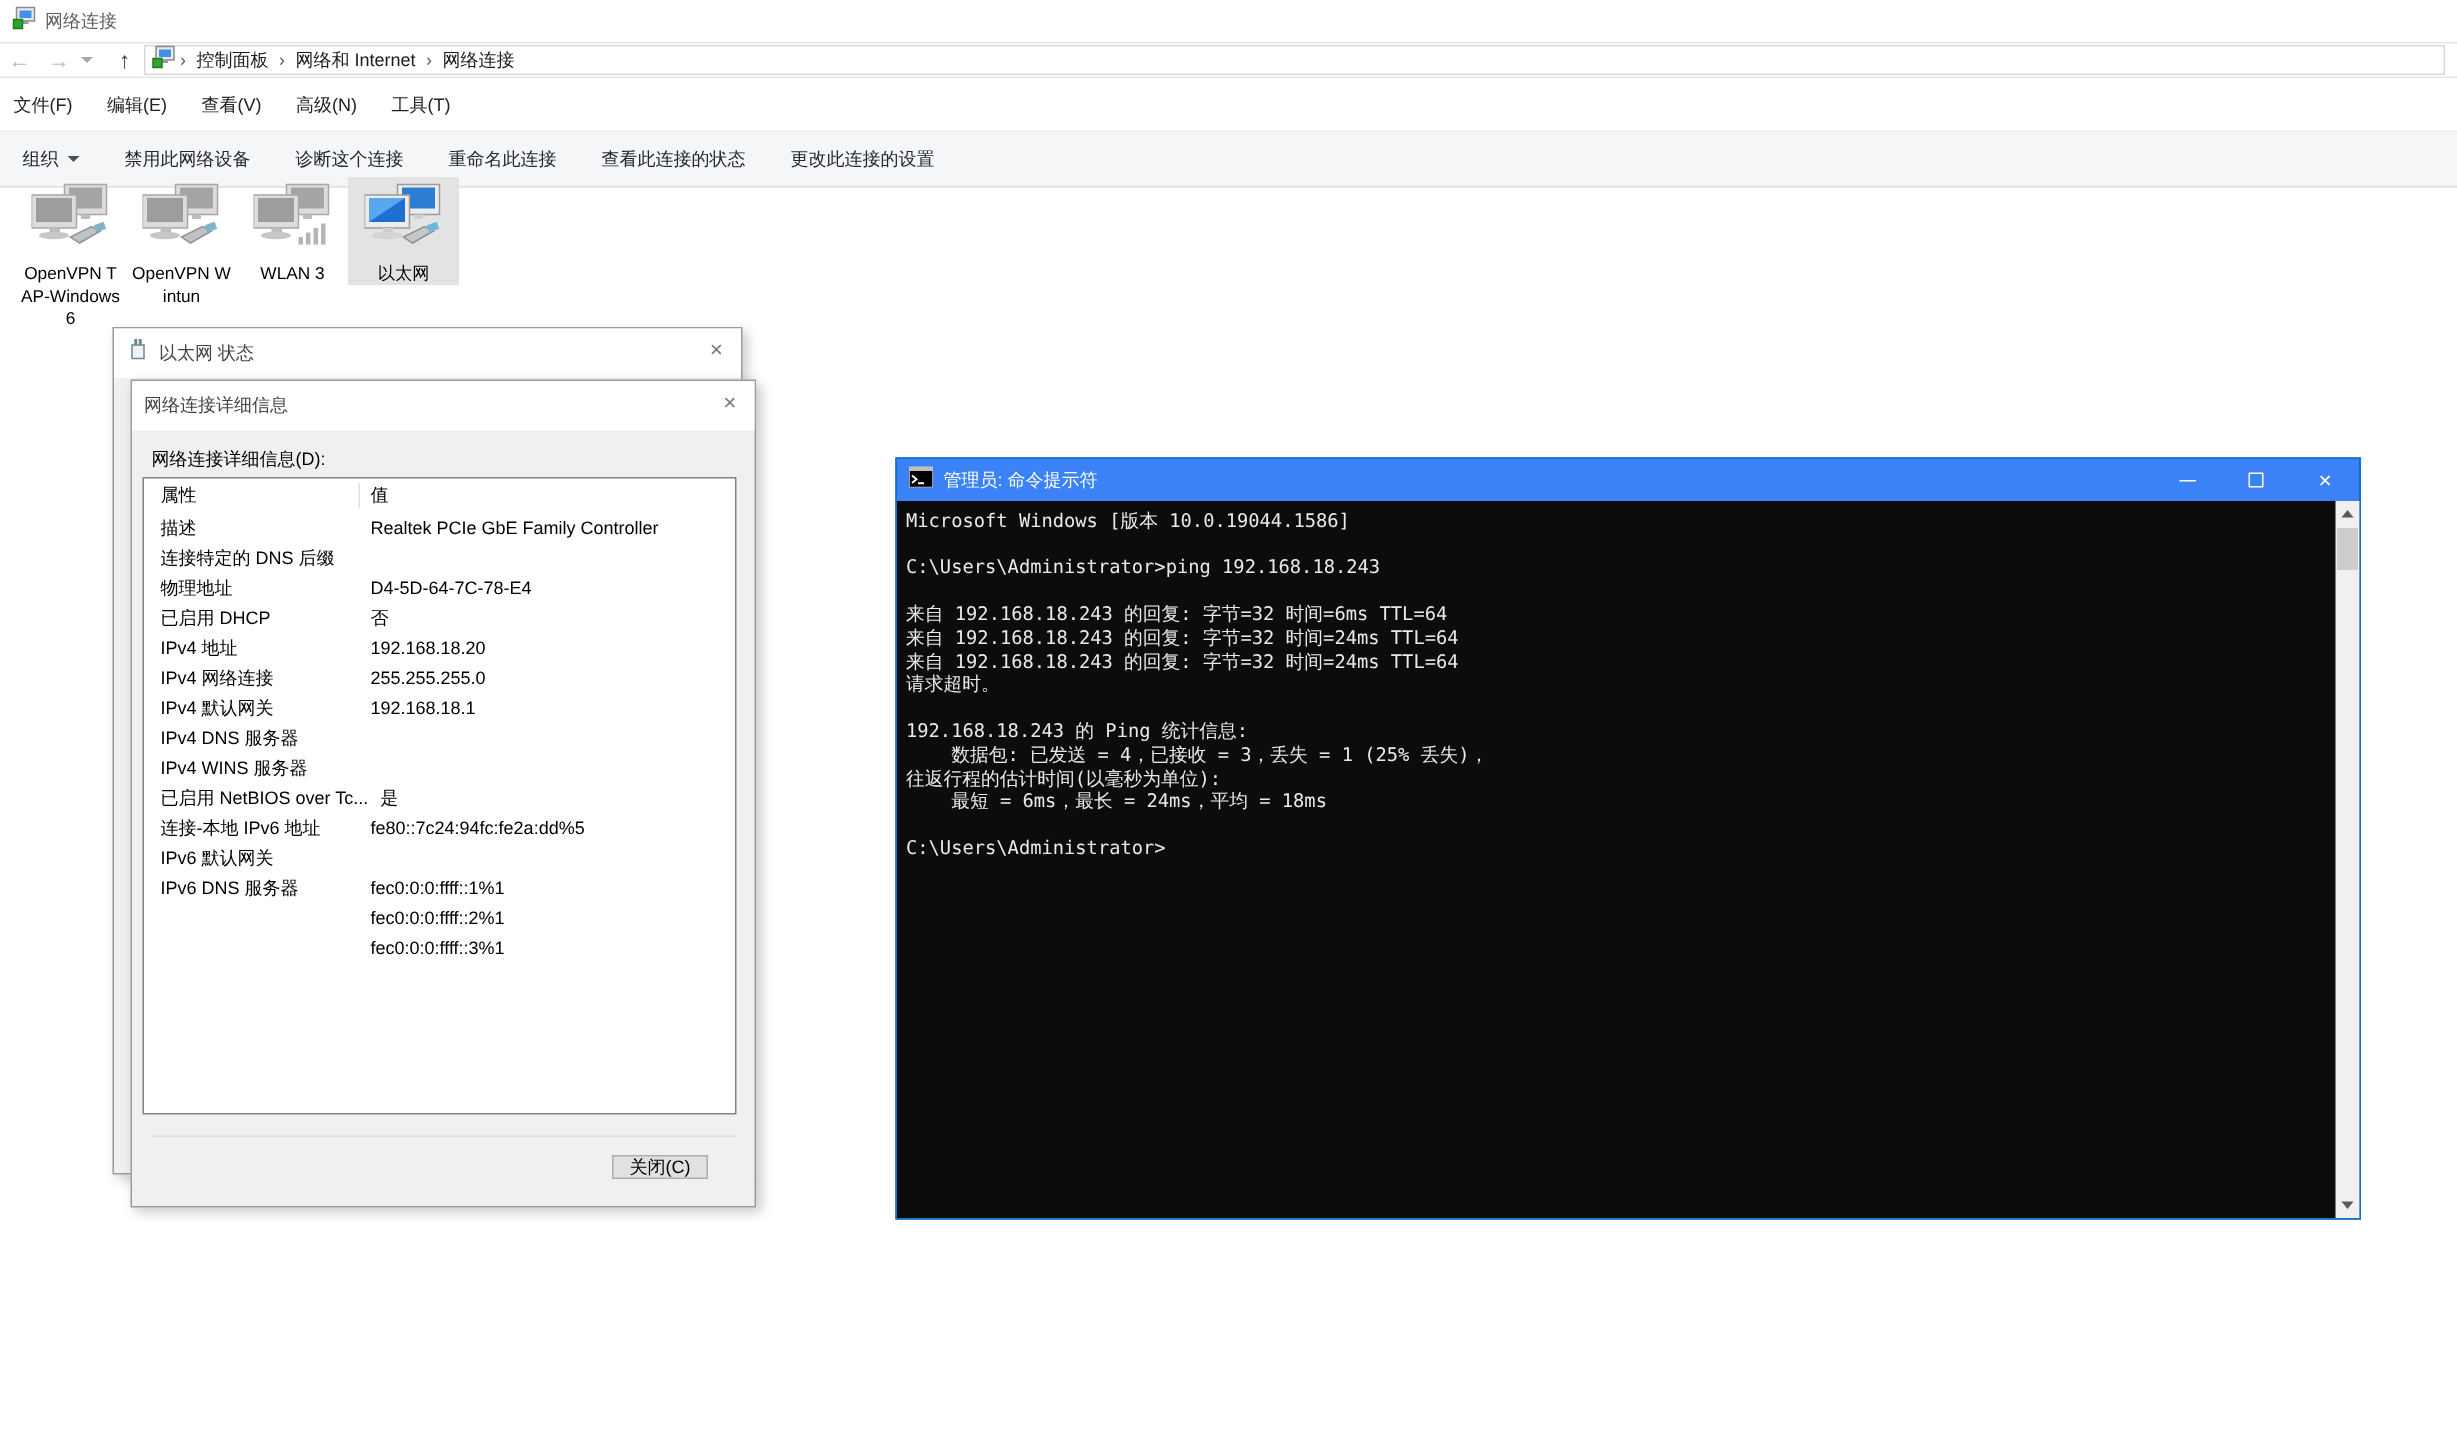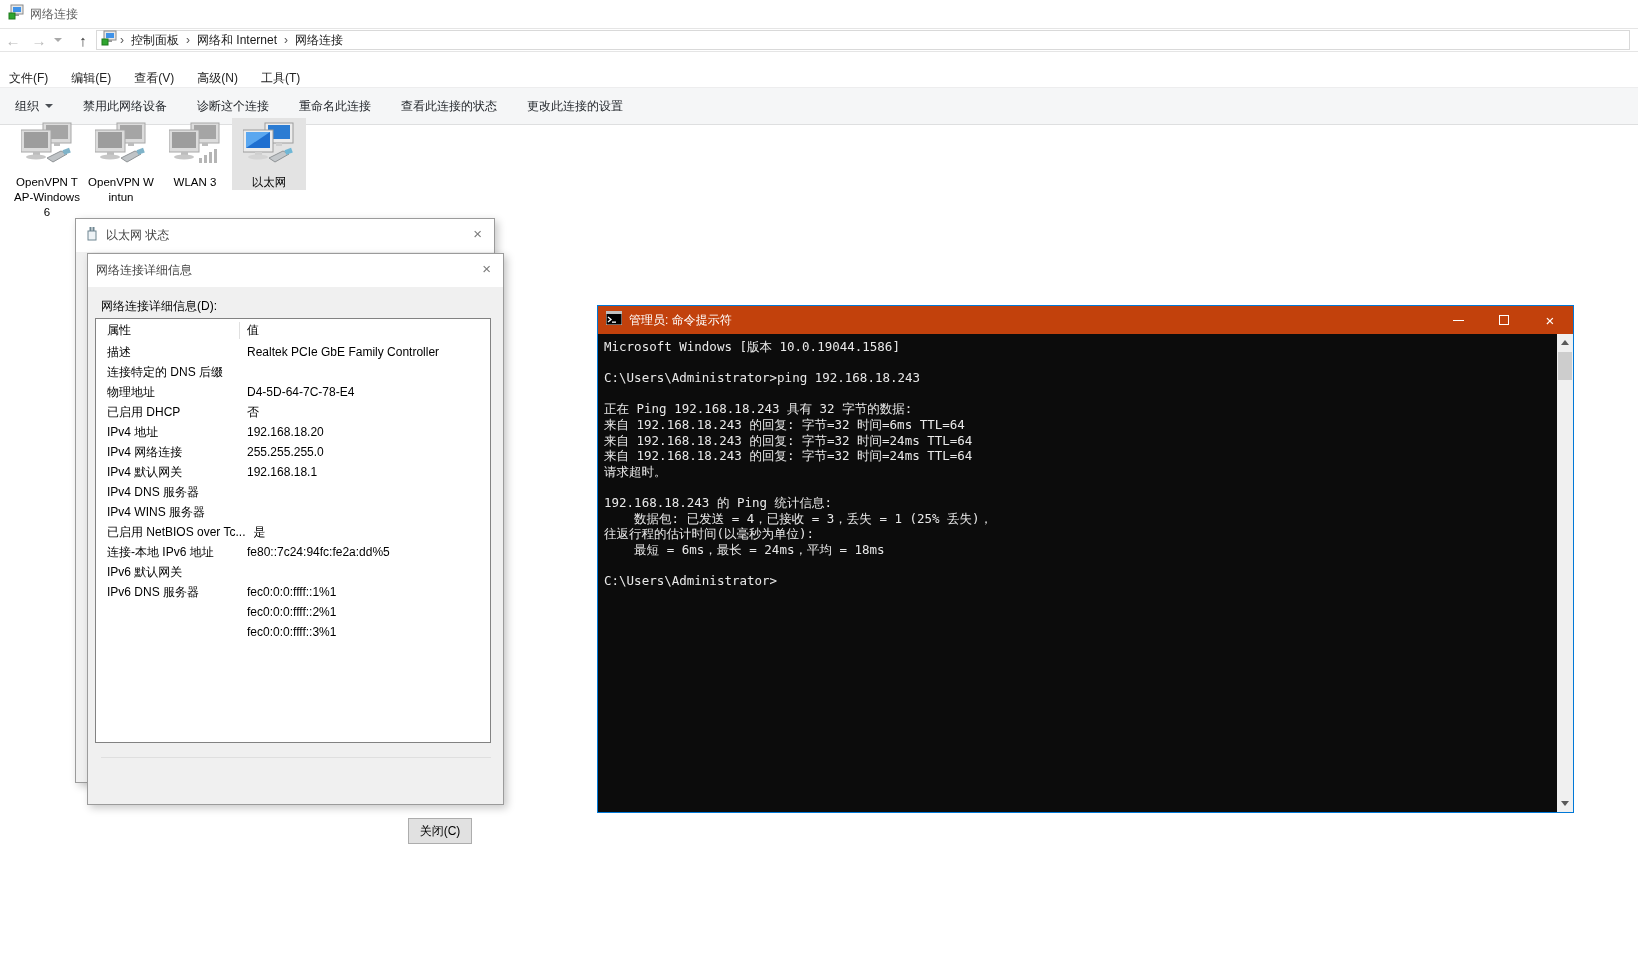--- a/index.html
+++ b/index.html
@@ -13,21 +13,21 @@
   
   .exp-titlebar { position:absolute; left:0; top:0; width:100%; height:28px; background:#fff; display:flex; align-items:center; }
   .exp-title { font-size:12px; color:#5f5f5f; margin-left:6px; }
   .exp-navbar { position:absolute; left:0; top:28px; width:100%; height:24px; background:#fff; border-top:1px solid #e5e5e5; border-bottom:1px solid #e5e5e5; display:flex; align-items:center; }
   .nav-arrow { font-size:15px; color:#b9b9b9; width:26px; text-align:center; }
   .nav-arrow.enabled { color:#3b3b3b; }
   .nav-caret { width:0; height:0; border-left:4px solid transparent; border-right:4px solid transparent; border-top:4px solid #a9a9a9; margin:0 8px 0 2px; }
   .addressbar { height:20px; border:1px solid #d9d9d9; background:#fff; display:flex; align-items:center; flex:1; margin-right:8px; padding-left:4px; }
   .crumb { font-size:12px; color:#1a1a1a; padding:0 4px; }
   .crumb-sep { font-size:12px; color:#555; padding:0 3px; }
-  .exp-menubar { position:absolute; left:0; top:53px; width:100%; height:34px; background:#fff; display:flex; align-items:flex-end; }
+  .exp-menubar { position:absolute; left:0; top:53px; width:100%; height:34px; background:#fff; display:flex; align-items:center; }
   .menu-item { font-size:12px; color:#222; padding:0 14px 0 9px; }
   .exp-toolbar { position:absolute; left:0; top:87px; width:100%; height:38px; background:#f5f6f7; border-top:1px solid #ededee; border-bottom:1px solid #dedfe0; display:flex; align-items:center; }
   .tool-item { font-size:12px; color:#23272c; padding:0 15px; display:flex; align-items:center; }
   .tool-caret { width:0; height:0; border-left:4px solid transparent; border-right:4px solid transparent; border-top:4px solid #4b4f55; margin-left:6px; }
   
   .adapters { position:absolute; left:10px; top:118px; display:flex; align-items:flex-start; }
   .adapter { width:74px; display:flex; flex-direction:column; align-items:center; padding-top:4px; }
   .adapter.selected { background:#e3e3e3; height:72px; }
   .adapter-label { font-size:11.5px; color:#000; text-align:center; line-height:15px; width:66px; word-break:break-all; margin-top:3px; }
   
@@ -37,24 +37,24 @@
   .dlg-close { position:absolute; right:12px; top:7px; font-size:15px; color:#7b7b7b; line-height:15px; }
   
   .details-label { position:absolute; left:13px; top:44px; font-size:12px; color:#000; }
   .details-box { position:absolute; left:7px; top:64px; width:396px; height:425px; background:#fff; border:1px solid #828282; overflow:hidden; }
   .drow { display:flex; height:20px; align-items:center; }
   .drow.header { height:23px; }
   .dprop { flex:0 0 143px; padding-left:11px; font-size:12px; color:#000; white-space:nowrap; }
   .dval { flex:1; font-size:12px; color:#000; white-space:nowrap; border-left:1px solid transparent; padding-left:7px; }
   .drow.header .dval { border-left:1px solid #e0e0e0; }
   .dlg-sep { position:absolute; left:13px; width:390px; height:1px; background:#dfdfdf; }
-  .btn { position:absolute; width:64px; height:26px; background:#e1e1e1; border:1px solid #adadad; font-size:12px; color:#000; display:flex; align-items:center; justify-content:center;margin-top:48px; }
+  .btn { position:absolute; width:64px; height:16px; background:#e1e1e1; border:1px solid #adadad; font-size:12px; color:#000; display:flex; align-items:center; justify-content:center; }
   
   .terminal { position:absolute; left:597px; top:305px; width:977px; height:508px; border:1px solid #0078d7; background:#0c0c0c; }
-  .term-titlebar { height:28px; background:#c2410c; display:flex; align-items:center; }
+  .term-titlebar { height:28px; background:#3b82f6; display:flex; align-items:center; }
   .term-title { font-size:12px; color:#fff; margin-left:7px; }
   .term-buttons { margin-left:auto; display:flex; height:100%; }
   .term-btn { width:46px; height:100%; display:flex; align-items:center; justify-content:center; }
   .glyph-min { width:11px; height:1px; background:#fff; }
   .glyph-max { width:10px; height:10px; border:1px solid #fff; }
   .glyph-close { color:#fff; font-size:15px; line-height:15px; }
   .term-body { position:absolute; left:0; top:28px; right:16px; bottom:0; padding:5px 0 0 6px; overflow:hidden; }
   .tline { font-family:"DejaVu Sans Mono","Liberation Mono",monospace; font-size:12.5px; line-height:15.6px; height:15.6px; color:#e9e9e9; white-space:pre; }
   .term-scrollbar { position:absolute; top:28px; right:0; bottom:0; width:16px; background:#f0f0f0; }
   .sb-arrow-up, .sb-arrow-down { position:absolute; left:4px; width:0; height:0; border-left:4px solid transparent; border-right:4px solid transparent; }
@@ -310,21 +310,20 @@
           <span class="glyph-close">×</span>
         </div>
     </div>
   </div>
 
   <div class="term-body">
     <div class="tline">Microsoft Windows [版本 10.0.19044.1586]</div>
     <div class="tline"></div>
     <div class="tline">C:\Users\Administrator&gt;ping 192.168.18.243</div>
     <div class="tline"></div>
-    <div class="tline">正在 Ping 192.168.18.243 具有 32 字节的数据:</div>
     <div class="tline">来自 192.168.18.243 的回复: 字节=32 时间=6ms TTL=64</div>
     <div class="tline">来自 192.168.18.243 的回复: 字节=32 时间=24ms TTL=64</div>
     <div class="tline">来自 192.168.18.243 的回复: 字节=32 时间=24ms TTL=64</div>
     <div class="tline">请求超时。</div>
     <div class="tline"></div>
     <div class="tline">192.168.18.243 的 Ping 统计信息:</div>
     <div class="tline">    数据包: 已发送 = 4，已接收 = 3，丢失 = 1 (25% 丢失)，</div>
     <div class="tline">往返行程的估计时间(以毫秒为单位):</div>
     <div class="tline">    最短 = 6ms，最长 = 24ms，平均 = 18ms</div>
     <div class="tline"></div>

